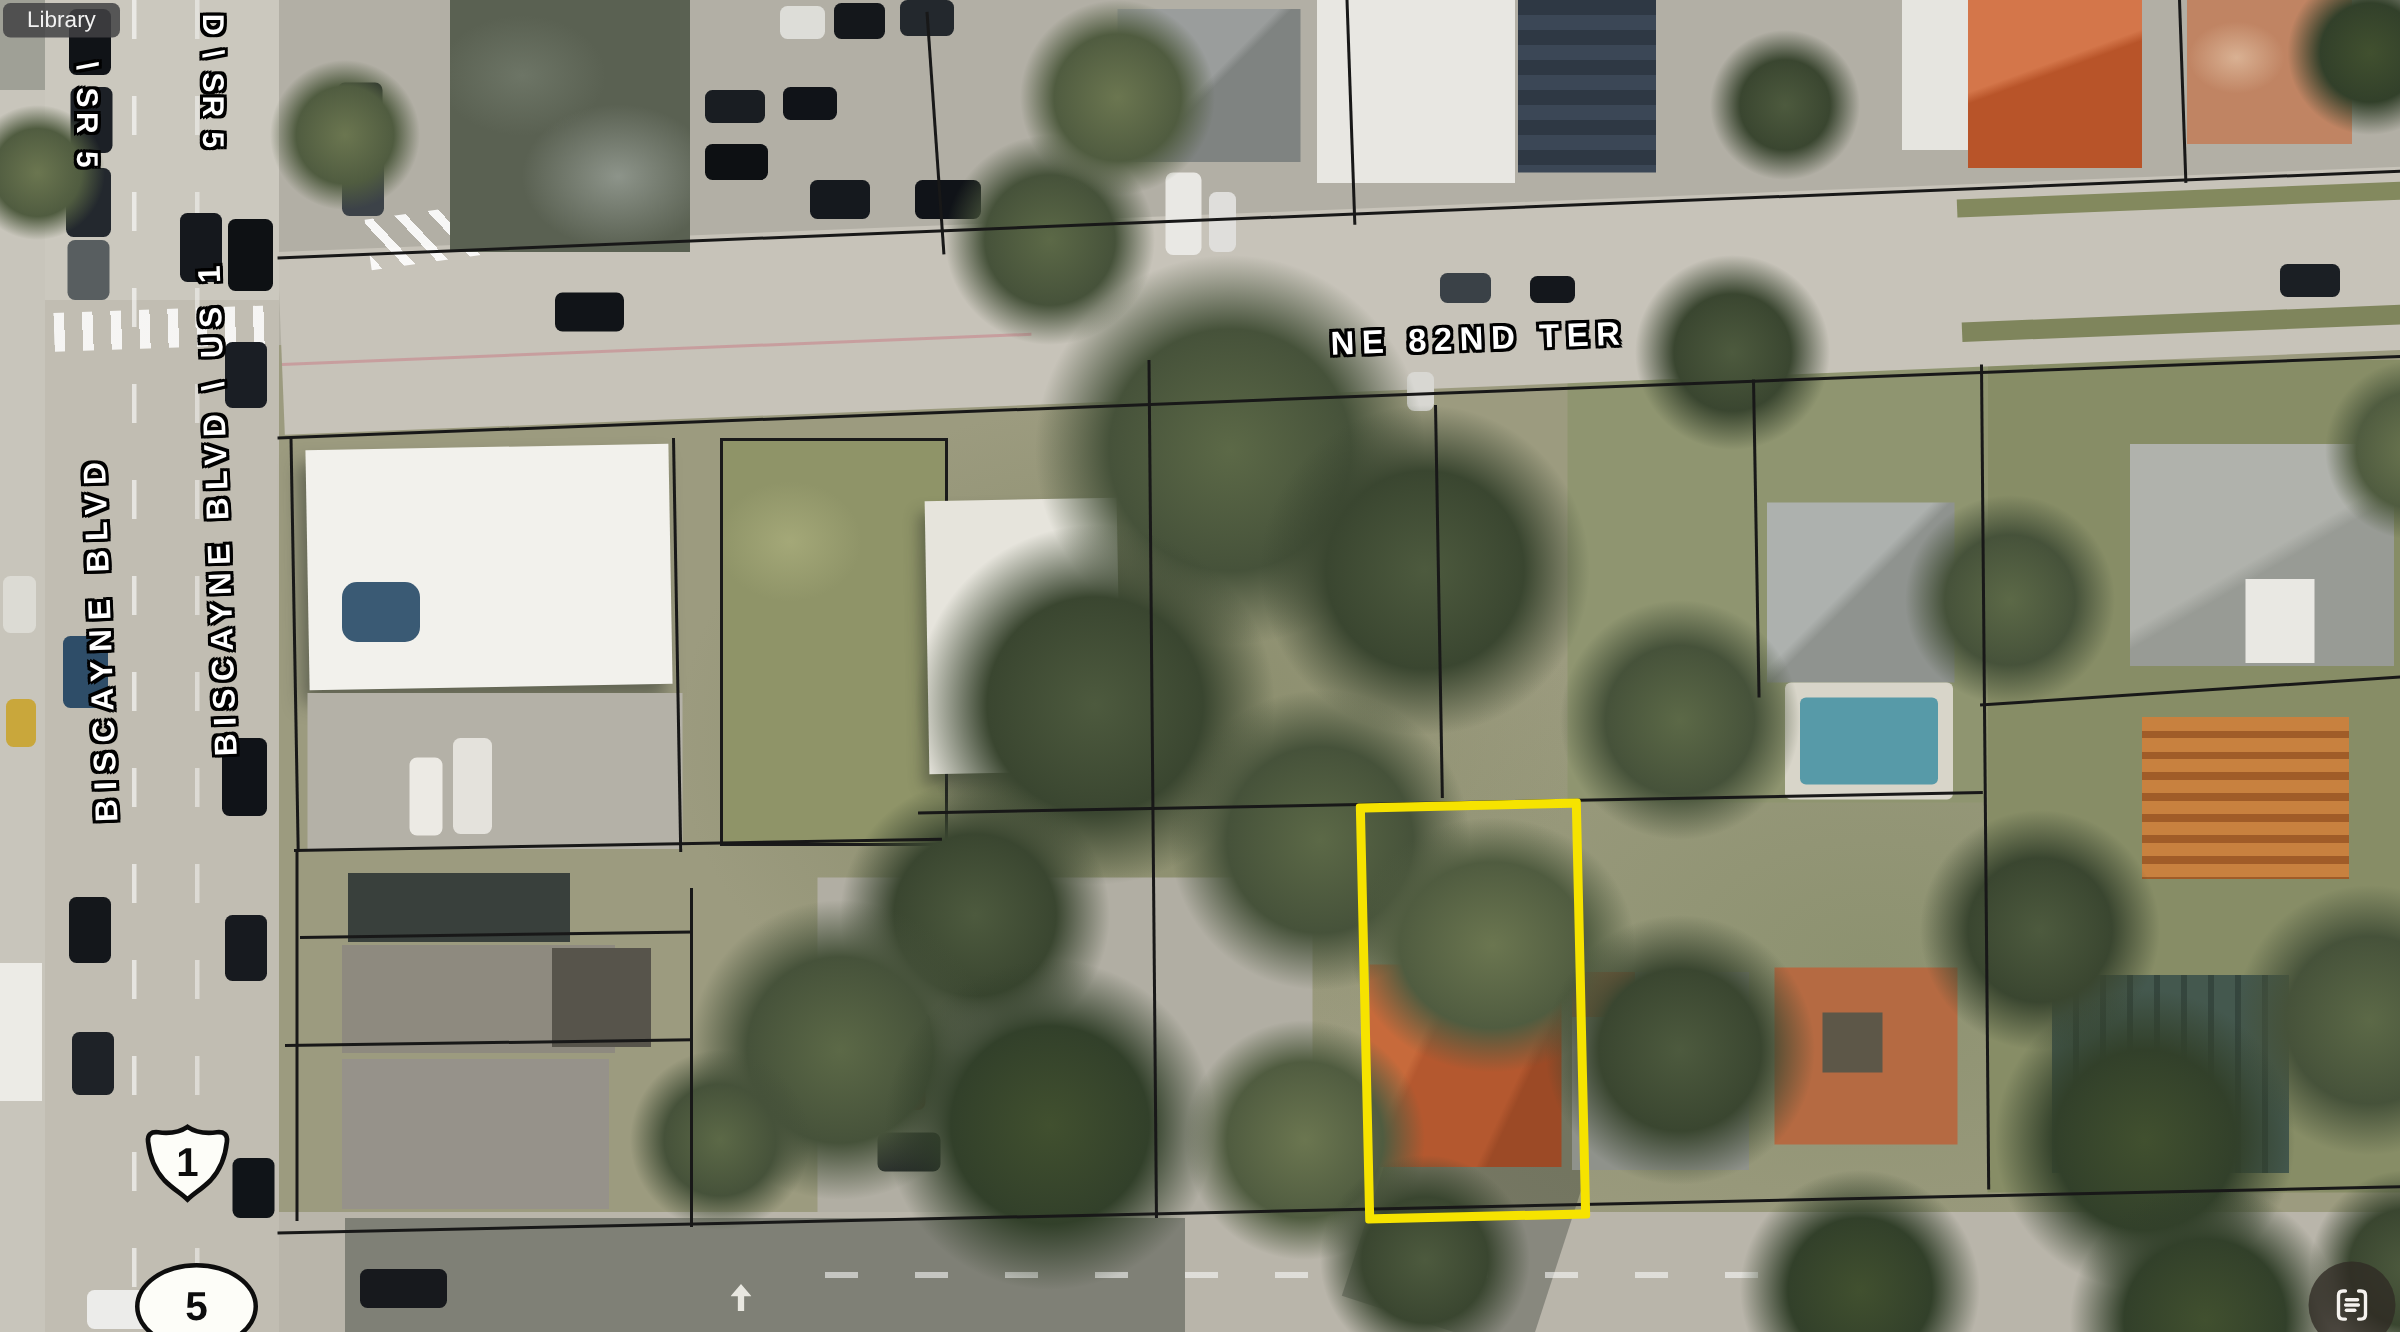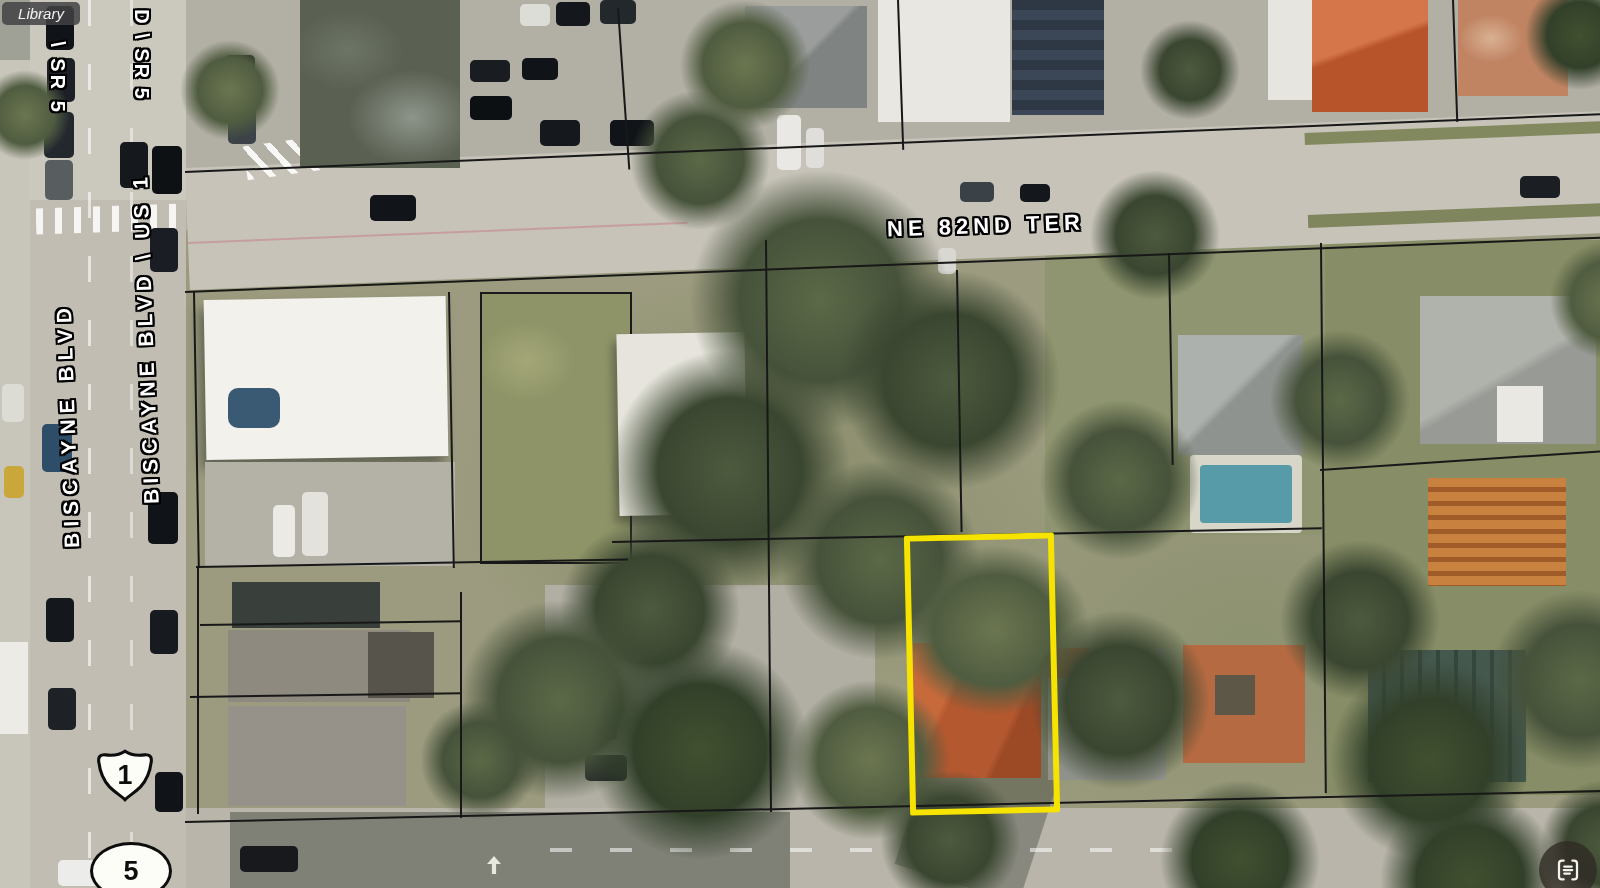--- a/index.html
+++ b/index.html
@@ -21,21 +21,21 @@
   .car{position:absolute;border-radius:5px;}
   
   .lbl{position:absolute;color:#fff;font-weight:700;white-space:nowrap;
        text-shadow:-2px 0 0 #000,2px 0 0 #000,0 -2px 0 #000,0 2px 0 #000,
                    -1px -1px 0 #000,1px -1px 0 #000,-1px 1px 0 #000,1px 1px 0 #000,
                    -2px -2px 0 #000,2px 2px 0 #000,2px -2px 0 #000,-2px 2px 0 #000;}
   .vert{transform-origin:center center;}
   
   #library-badge{position:absolute;left:2px;top:2px;width:78px;height:23px;
      background:rgba(66,66,68,.85);border-radius:5px;color:#f2f2f2;font-size:15px;
-     display:flex;align-items:center;justify-content:center;z-index:9;cursor:pointer;font-style:italic;}
+     display:flex;align-items:center;justify-content:center;z-index:9;cursor:pointer;}
   #watermark{position:absolute;left:8px;top:422px;font-size:27px;font-weight:400;
      color:rgba(228,227,220,.58);text-shadow:1px 1px 2px rgba(45,45,45,.45);
      letter-spacing:1px;z-index:8;white-space:nowrap;}
   #highlight{position:absolute;left:907px;top:534px;width:138px;height:268px;
      border:6px solid #f6e300;border-radius:2px;transform:rotate(-1.3deg);z-index:7;}
   #scan-btn{position:absolute;left:1539px;top:841px;width:58px;height:58px;border-radius:50%;
      background:rgba(48,42,36,.78);display:flex;align-items:center;justify-content:center;
      z-index:9;cursor:pointer;}
   .shield{position:absolute;z-index:8;display:flex;align-items:center;justify-content:center;}
   #sr5{left:90px;top:842px;width:76px;height:52px;border-radius:50%;background:#fdfdf8;

